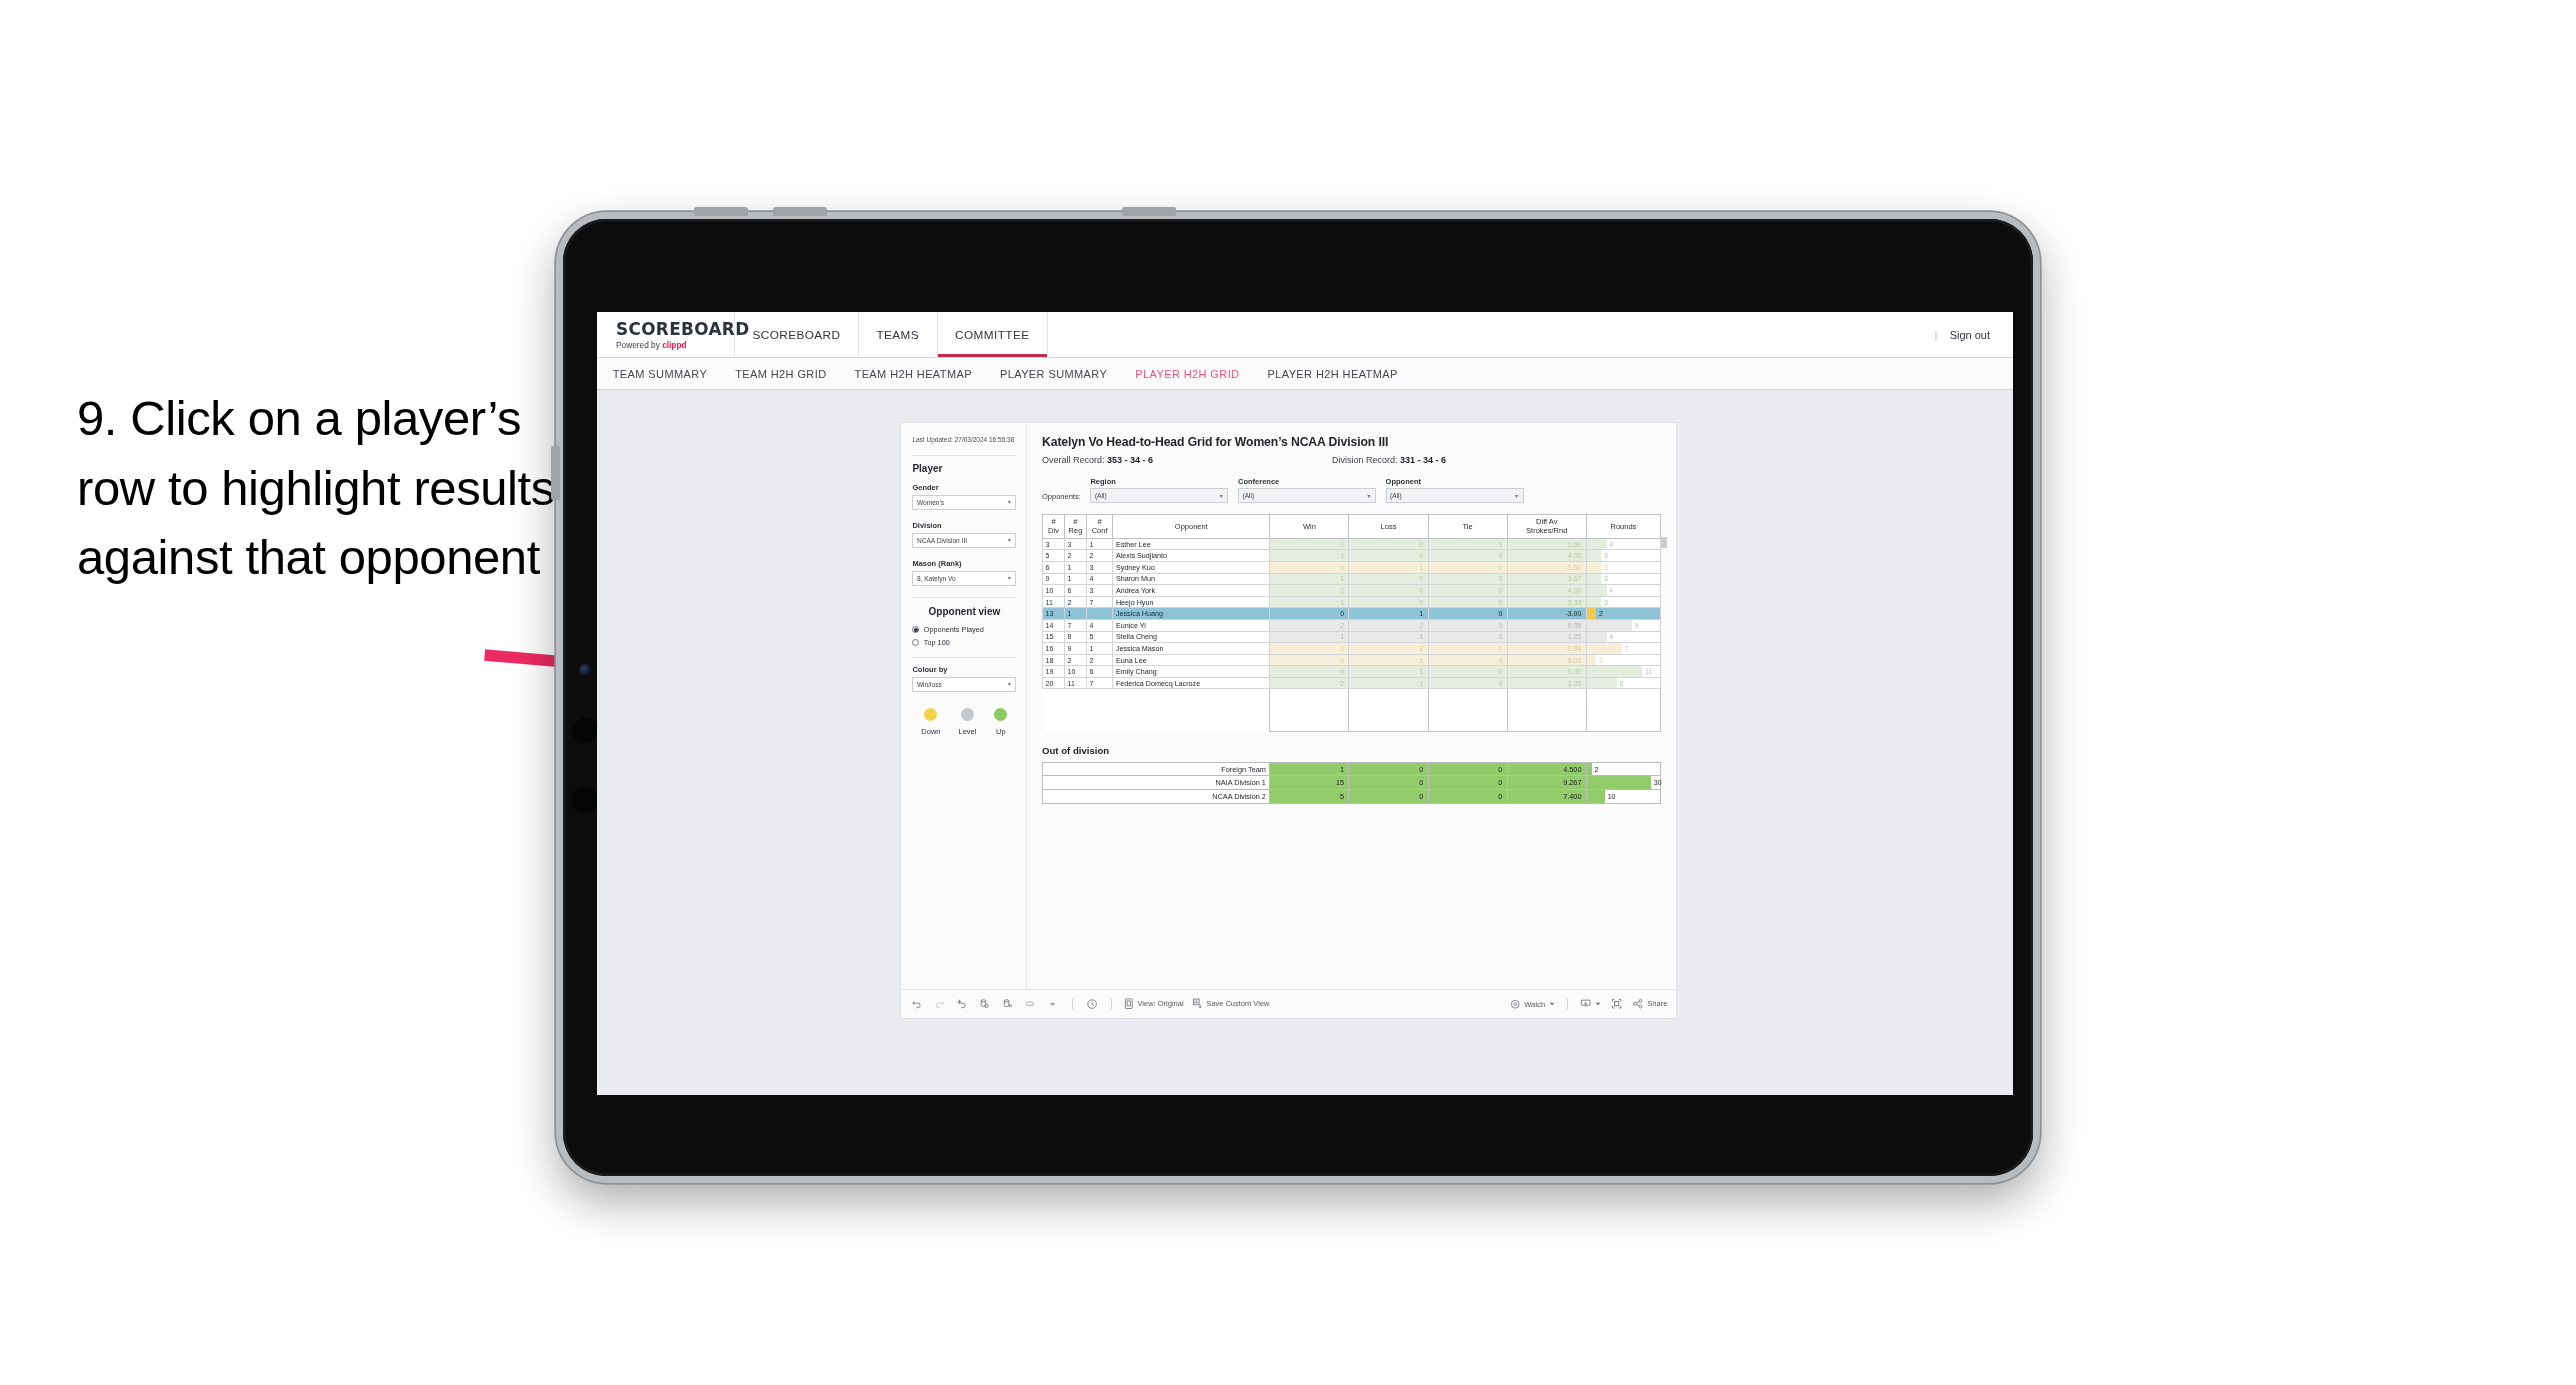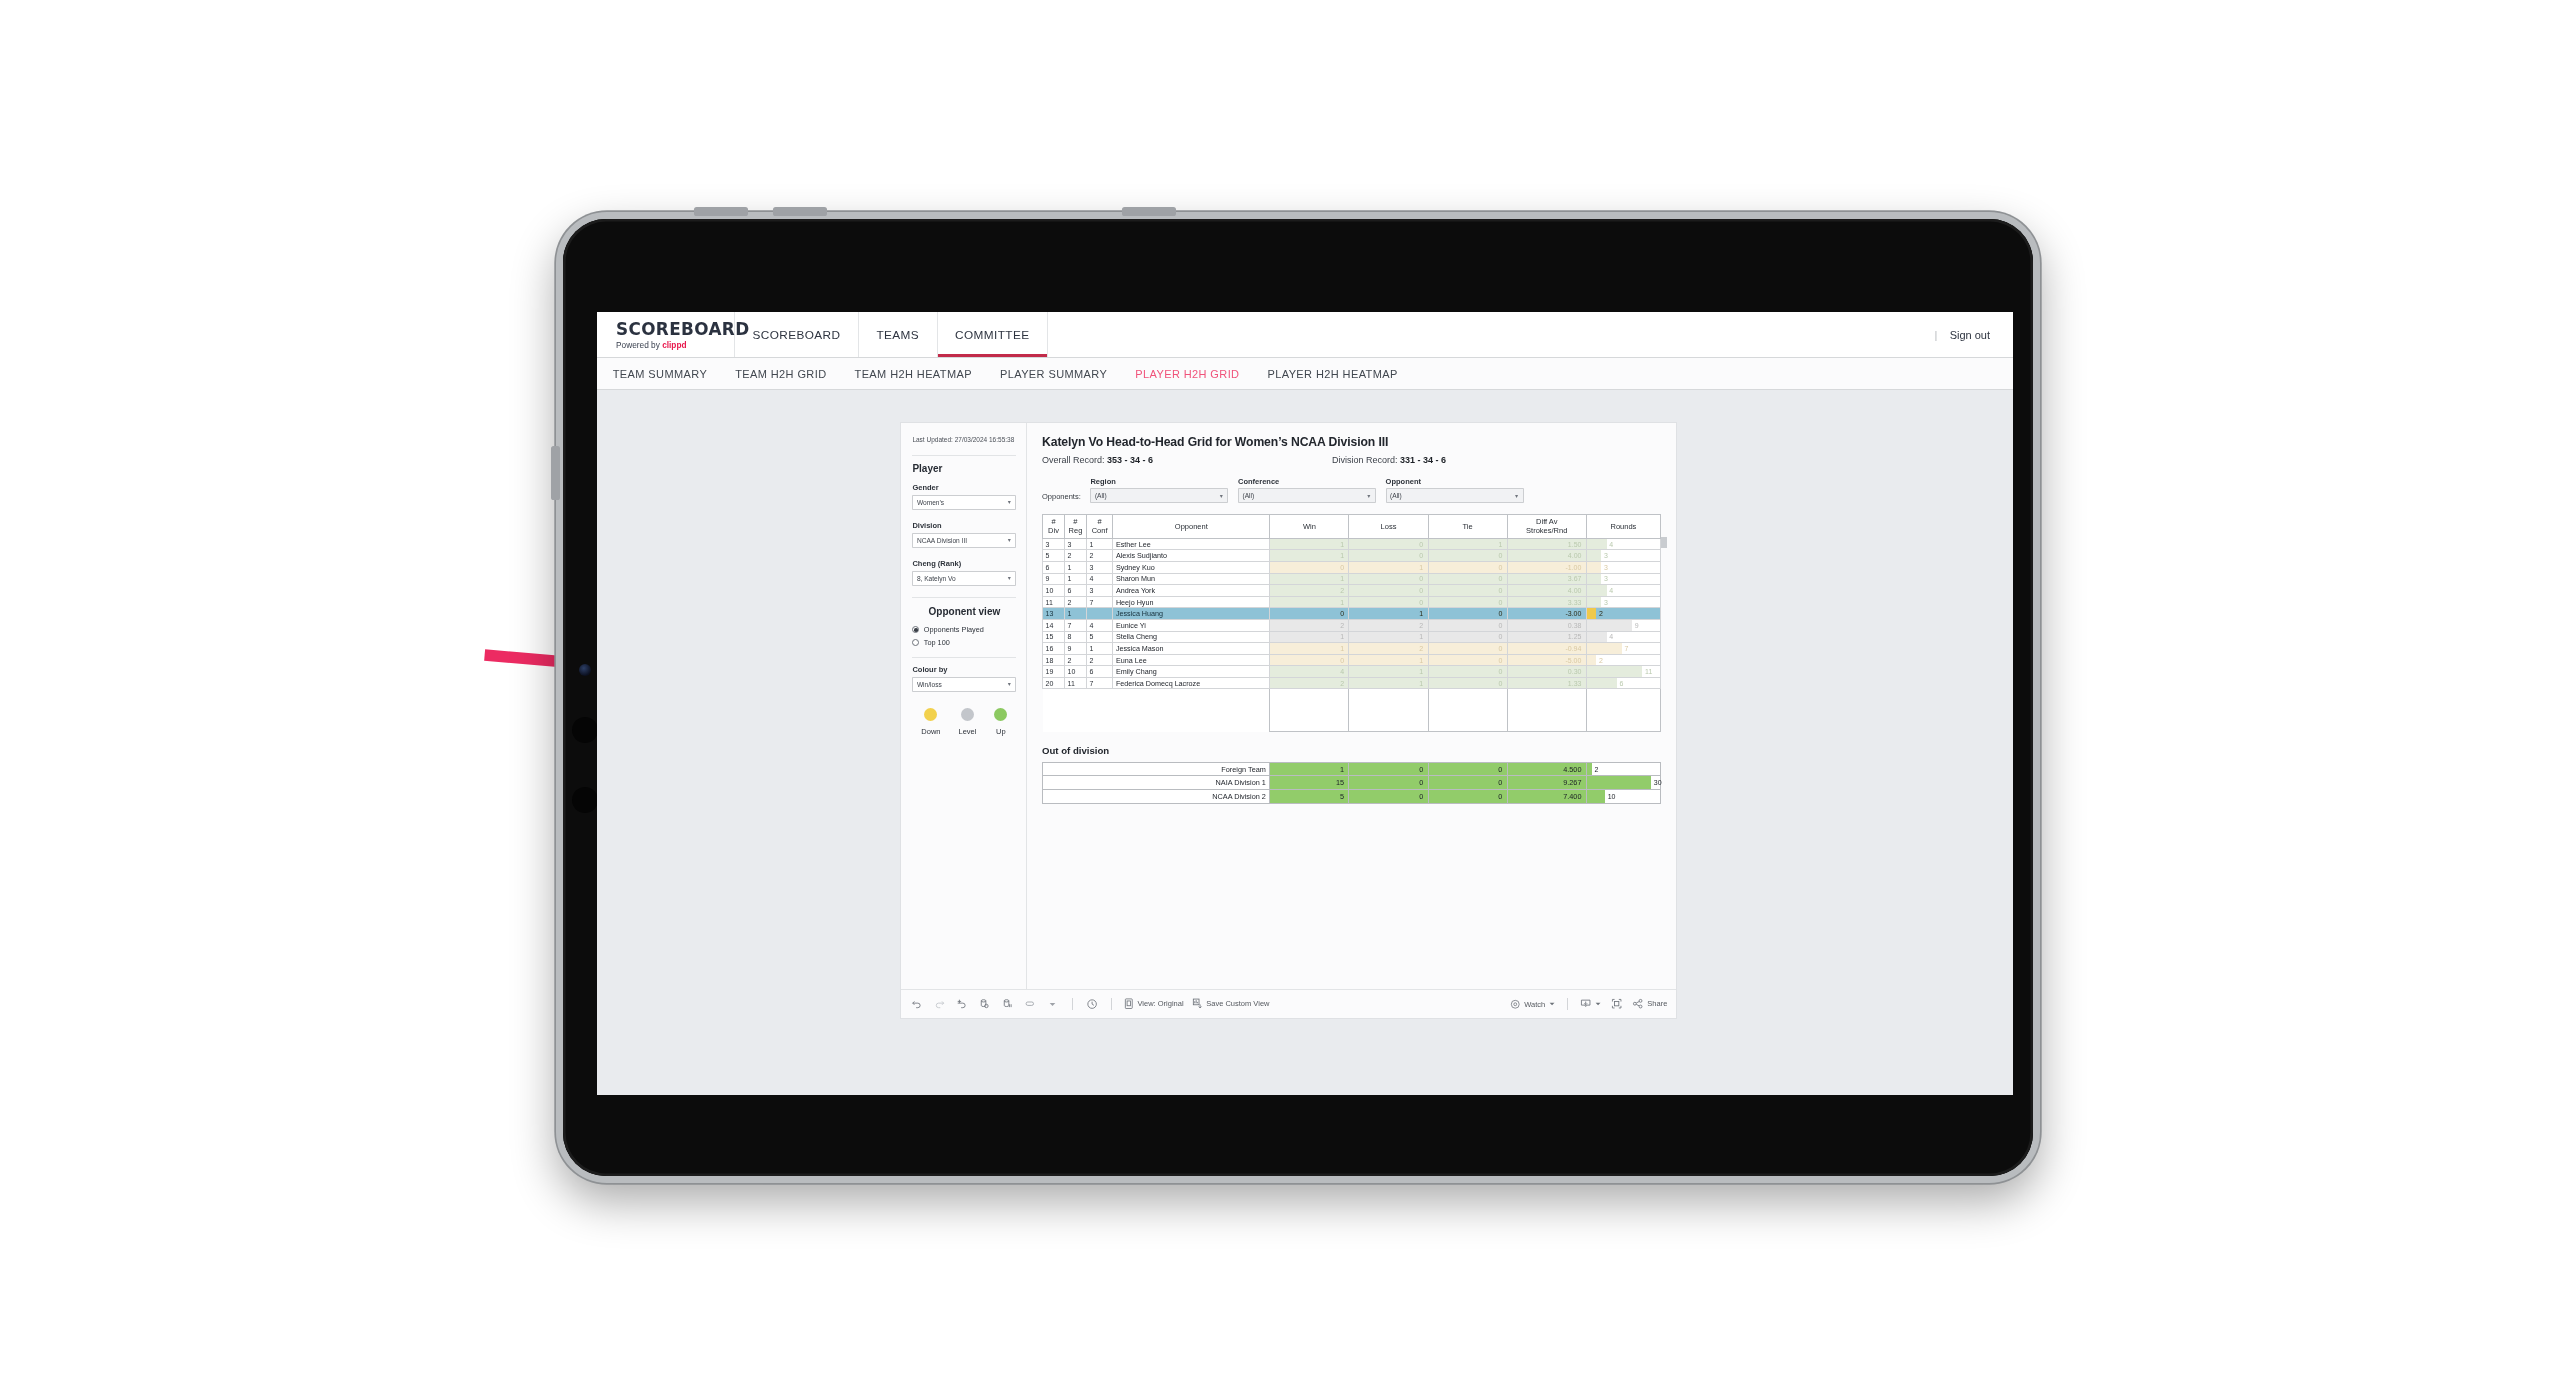--- a/index.html
+++ b/index.html
@@ -163,20 +163,21 @@
   .tb-b{display:flex;align-items:center;gap:3.5px;cursor:pointer;}
   .tb-sep{width:0.9px;height:12.2px;background:#d3d5d8;margin:0 3.5px;}
   .tb-right{margin-left:auto;display:flex;align-items:center;gap:8.7px;}
   svg{display:block;}
 </style>
 </head>
 <body>
 
 <div class="stage">
 
+  <div class="annot">9. Click on a player’s row to highlight results against that opponent</div>
 
   <svg class="arrow" viewBox="0 0 2950 1587">
     <path d="M555,750 L1275,812" stroke="#ec2b62" stroke-width="13" fill="none"></path>
     <path d="M1345,822 L1250,778 L1258,856 Z" fill="#ec2b62"></path>
   </svg>
 
   <div class="tablet">
     <div class="tablet-inner"></div>
     <div class="btn-vol btn-a"></div>
     <div class="btn-vol btn-b"></div>
@@ -227,21 +228,21 @@
                 <span>Women’s</span>
                 <span class="cv">▼</span>
               </div>
 
               <div class="f-lbl">Division</div>
               <div class="sel">
                 <span>NCAA Division III</span>
                 <span class="cv">▼</span>
               </div>
 
-              <div class="f-lbl">Cheng (Rank)</div>
+              <div class="f-lbl">Mason (Rank)</div>
               <div class="sel">
                 <span>8, Katelyn Vo</span>
                 <span class="cv">▼</span>
               </div>
 
               <div class="hr"></div>
               <div class="sec-h ctr">Opponent view</div>
               <div class="radio-row">
                 <span class="rd on"></span>
                 <span>Opponents Played</span>

